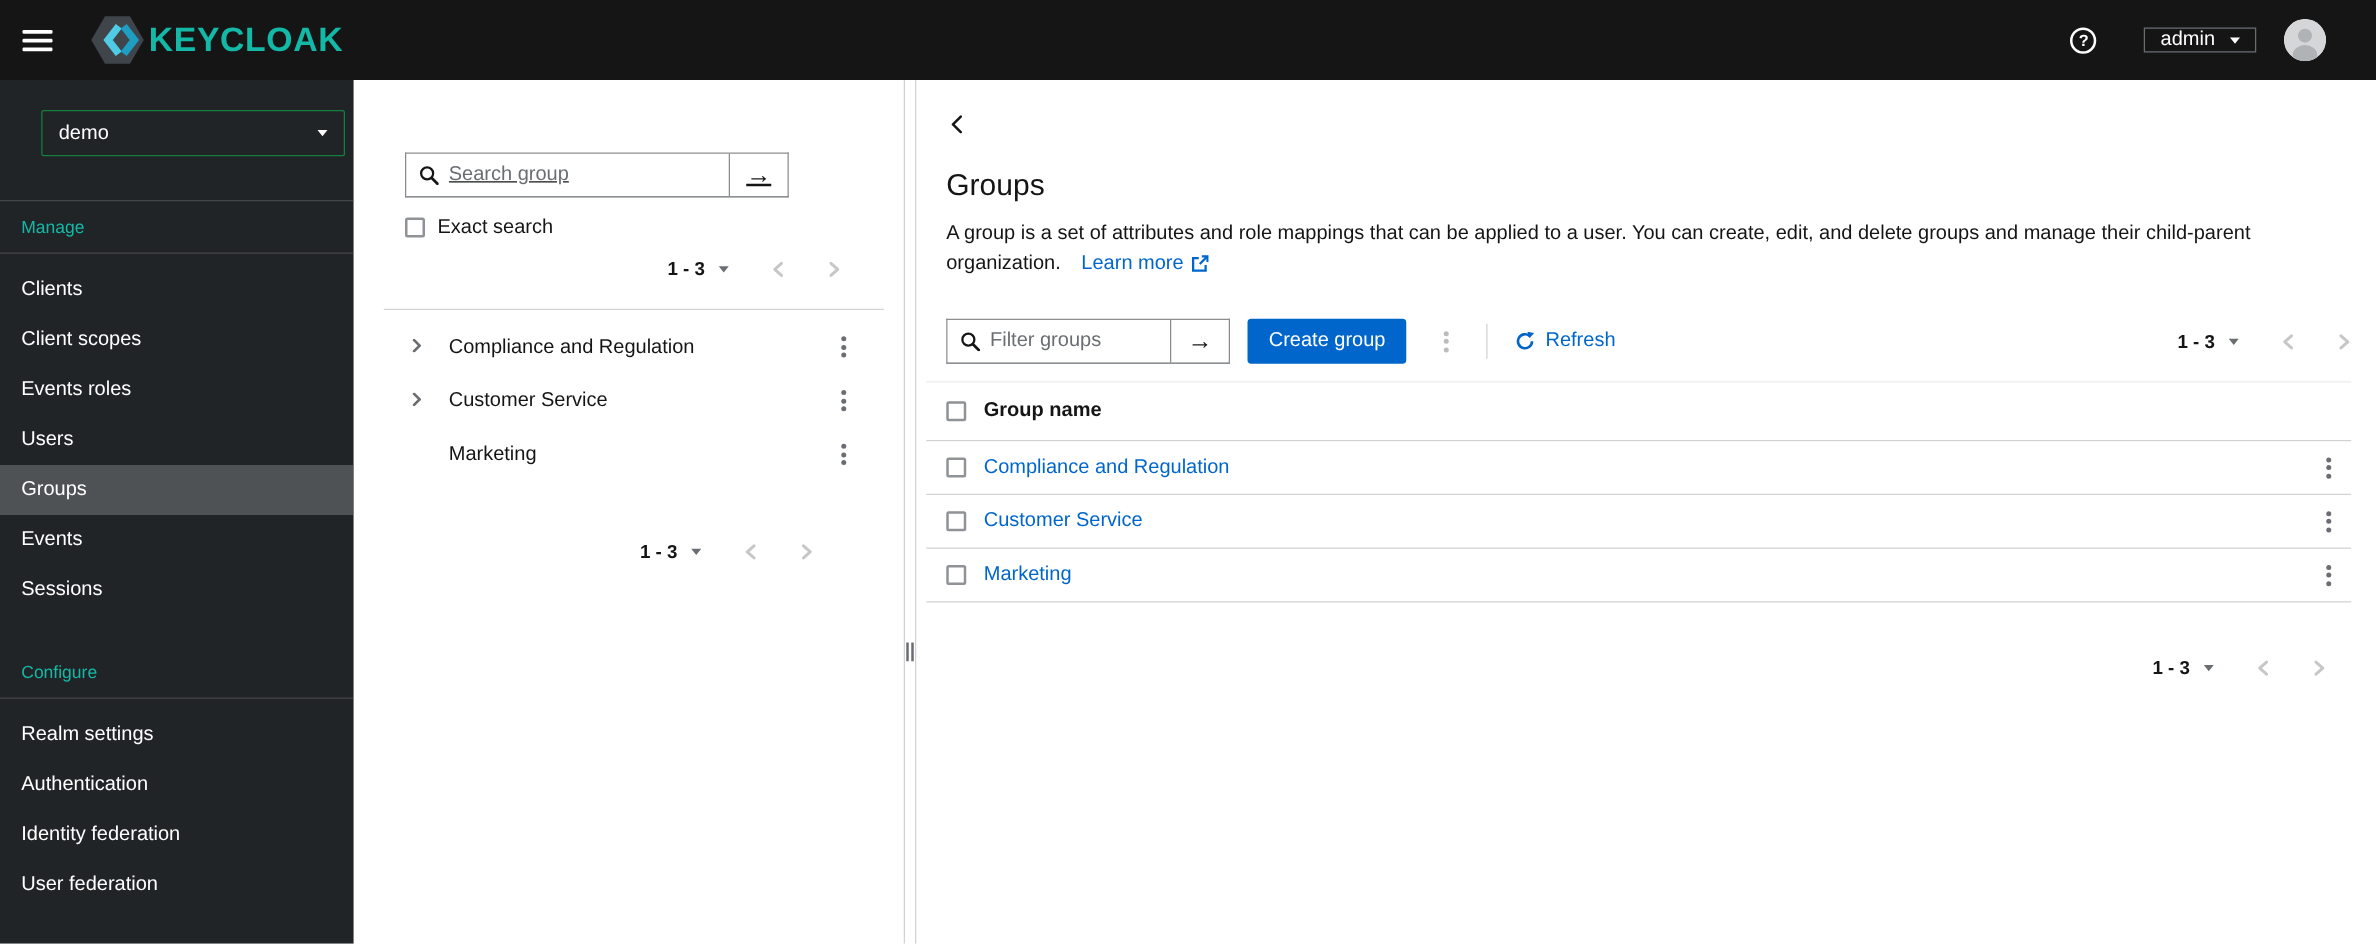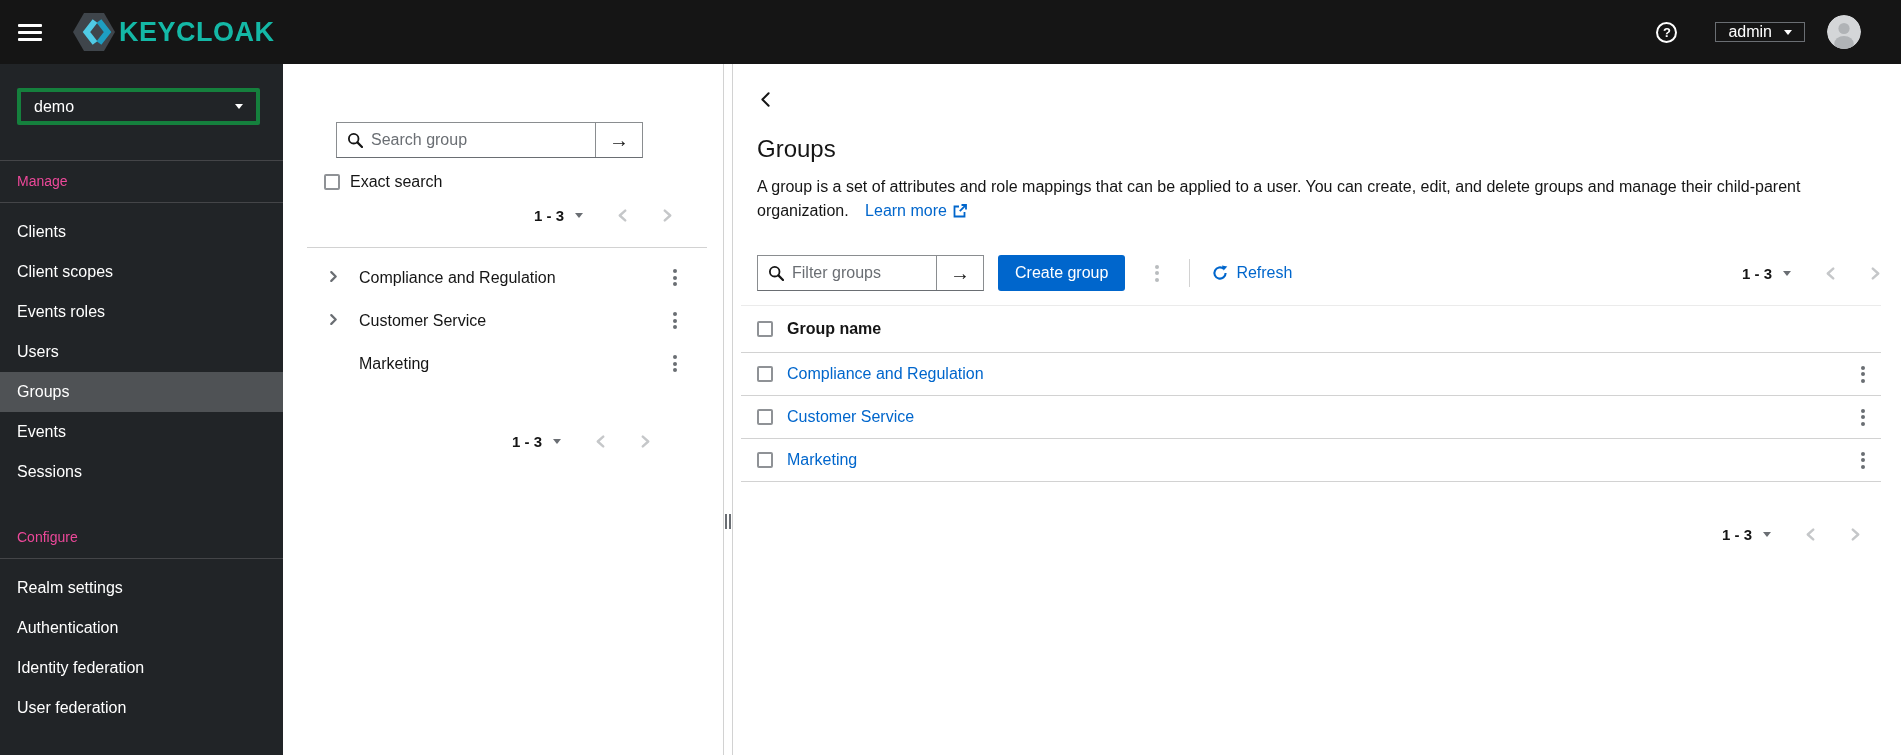--- a/index.html
+++ b/index.html
@@ -21,32 +21,32 @@
   .caret-down { width: 0; height: 0; border-left: 4.5px solid transparent; border-right: 4.5px solid transparent; border-top: 5px solid #6a6e73; }
   .caret-white { border-top-color: #fff; }
   .avatar { display: flex; border-radius: 50%; overflow: hidden; }
 
   
   .content-row { display: flex; height: 691px; }
 
   
   .sidebar { width: 283px; flex: 0 0 283px; background: #212427; color: #fff; }
   .realm-select { display: flex; align-items: center; justify-content: space-between; width: 243px; height: 37px;
-    margin: 24px 0 0 17px; border: 4px solid #15803d; border-radius: 2px; padding: 0 13px; color: #fff; font-size: 16px; gap: 40px; }
+    margin: 24px 0 0 33px; border: 1px solid #15803d; border-radius: 2px; padding: 0 13px; color: #fff; font-size: 16px; gap: 40px; }
   .side-sep { border-top: 1px solid #444548; margin-top: 35px; }
-  .section-header { font-size: 14px; color: #ec4899; padding: 12px 0 13px 17px; border-bottom: 1px solid #444548; }
+  .section-header { font-size: 14px; color: #14b8a6; padding: 12px 0 13px 17px; border-bottom: 1px solid #444548; }
   .section-header.configure { padding-top: 37px; border-bottom: 1px solid #444548; margin-top: 0; }
   .nav-list { list-style: none; padding-top: 9px; }
   .nav-item { height: 40px; display: flex; align-items: center; padding-left: 17px; font-size: 16px; color: #fff; cursor: pointer; }
   .nav-item.selected { background: #4f5255; }
 
   
   .tree-panel { width: 440px; flex: 0 0 440px; background: #fff; }
   .search-box { display: flex; align-items: center; height: 36px; border: 1px solid #8a8d90; border-bottom-color: #6a6e73; background: #fff; }
-  .tree-panel .search-box { width: 307px; margin: 58px 0 0 53px; }
+  .tree-panel .search-box { width: 307px; margin: 58px 0 0 41px; text-decoration: underline; }
   .search-box .icon-wrap { padding: 0 8px 0 10px; display: flex; }
   .search-box input { flex: 1; min-width: 0; border: none; outline: none; font-size: 16px; color: #151515; font-family: inherit; }
   .search-box input::placeholder { color: #6a6e73; opacity: 1; }
   .search-submit { width: 47px; align-self: stretch; border-left: 1px solid #8a8d90; display: flex; align-items: center; justify-content: center; font-size: 20px; color: #151515; }
   .exact-row { display: flex; align-items: center; gap: 10px; margin: 15px 0 0 41px; font-size: 16px; }
   .checkbox { width: 16px; height: 16px; border: 2px solid #8f9296; border-radius: 2px; background: #fff; flex: 0 0 16px; cursor: pointer; }
   .pagination { display: flex; align-items: center; justify-content: flex-end; height: 28px; }
   .pag-menu { display: flex; align-items: center; gap: 11px; font-size: 15px; font-weight: 700; color: #151515; }
   .pag-btn { margin-left: 34px; display: flex; }
   .tree-pag-top { margin-top: 10px; padding-right: 50px; }

